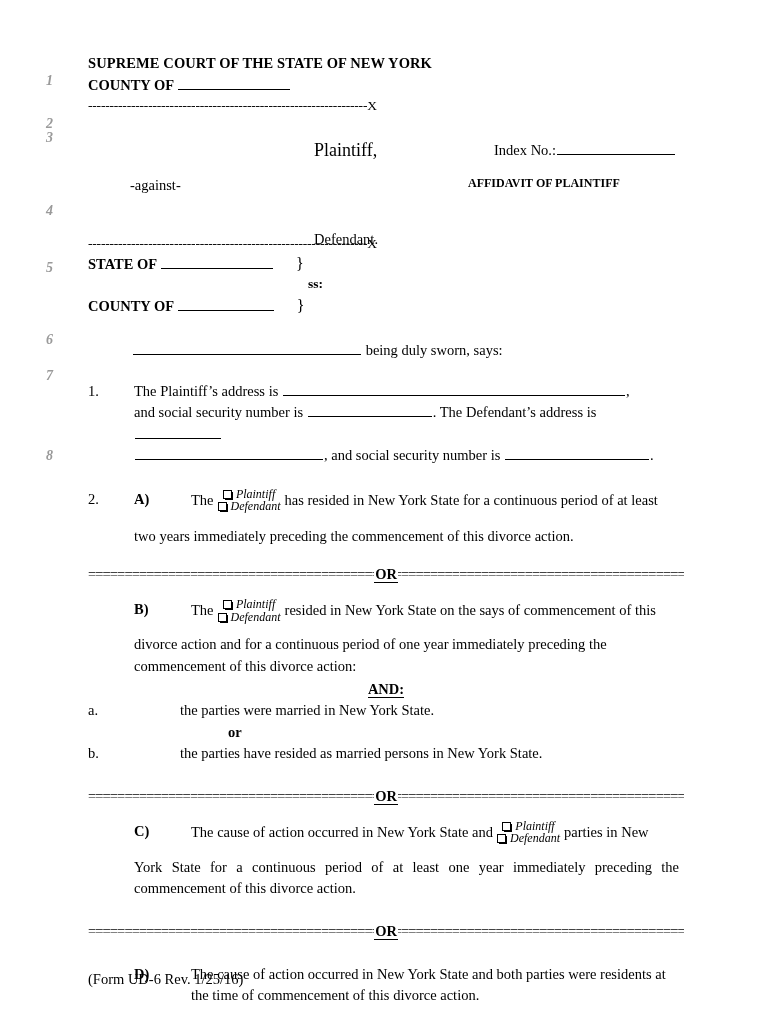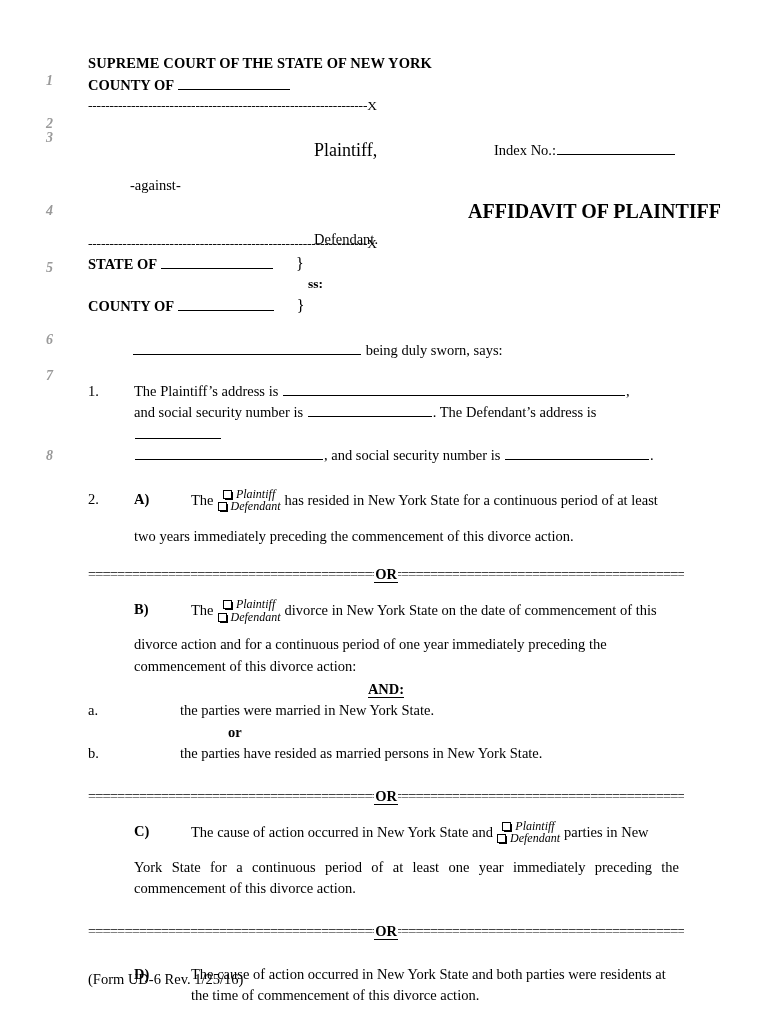--- a/index.html
+++ b/index.html
@@ -109,24 +109,23 @@
   .cap-against {
     position: absolute;
     left: 42px;
     top: 63px;
     font-size: 14.5px;
   }
   .cap-affidavit {
     position: absolute;
     left: 380px;
     top: 62px;
-    font-size: 20px;
-    font-weight: bold;
-    white-space: nowrap;
-    margin-top: 24px;
+    font-size: 12px;
+    font-weight: bold;
+    white-space: nowrap;
   }
   .cap-defendant {
     position: absolute;
     left: 226px;
     top: 117px;
     font-size: 14.5px;
   }
 
   .venue-block {
     position: relative;
@@ -391,21 +390,21 @@
     </div>
 
     <div class="or-div">
       <div class="or-eq">================================================================================================</div>
       <div class="or-word"><span>OR</span></div>
     </div>
 
     <div class="para" style="margin-top:14px;">
       <div class="hang">
         <span class="letter-col">B)</span><span style="display:inline-block;width:490px;vertical-align:top;">
-          <span>The</span><span class="cbpair"><span class="cbrow"><span class="cbox"></span><span>Plaintiff</span></span><span class="cbrow"><span class="cbox"></span><span>Defendant</span></span></span><span>divorce in New York State on the date of commencement of this</span>
+          <span>The</span><span class="cbpair"><span class="cbrow"><span class="cbox"></span><span>Plaintiff</span></span><span class="cbrow"><span class="cbox"></span><span>Defendant</span></span></span><span>resided in New York State on the says of commencement of this</span>
         </span>
       </div>
       <div class="hang" style="margin-top:10px;">
         <span style="display:inline-block;width:502px;">divorce action and for a continuous period of one year immediately preceding the commencement of this divorce action:</span>
       </div>
       <div class="and-line"><span>AND:</span></div>
       <div class="sub-item">
         <span style="display:inline-block;width:46px;">a.</span><span>the parties were married in New York State.</span>
       </div>
       <div class="sub-or">or</div>

